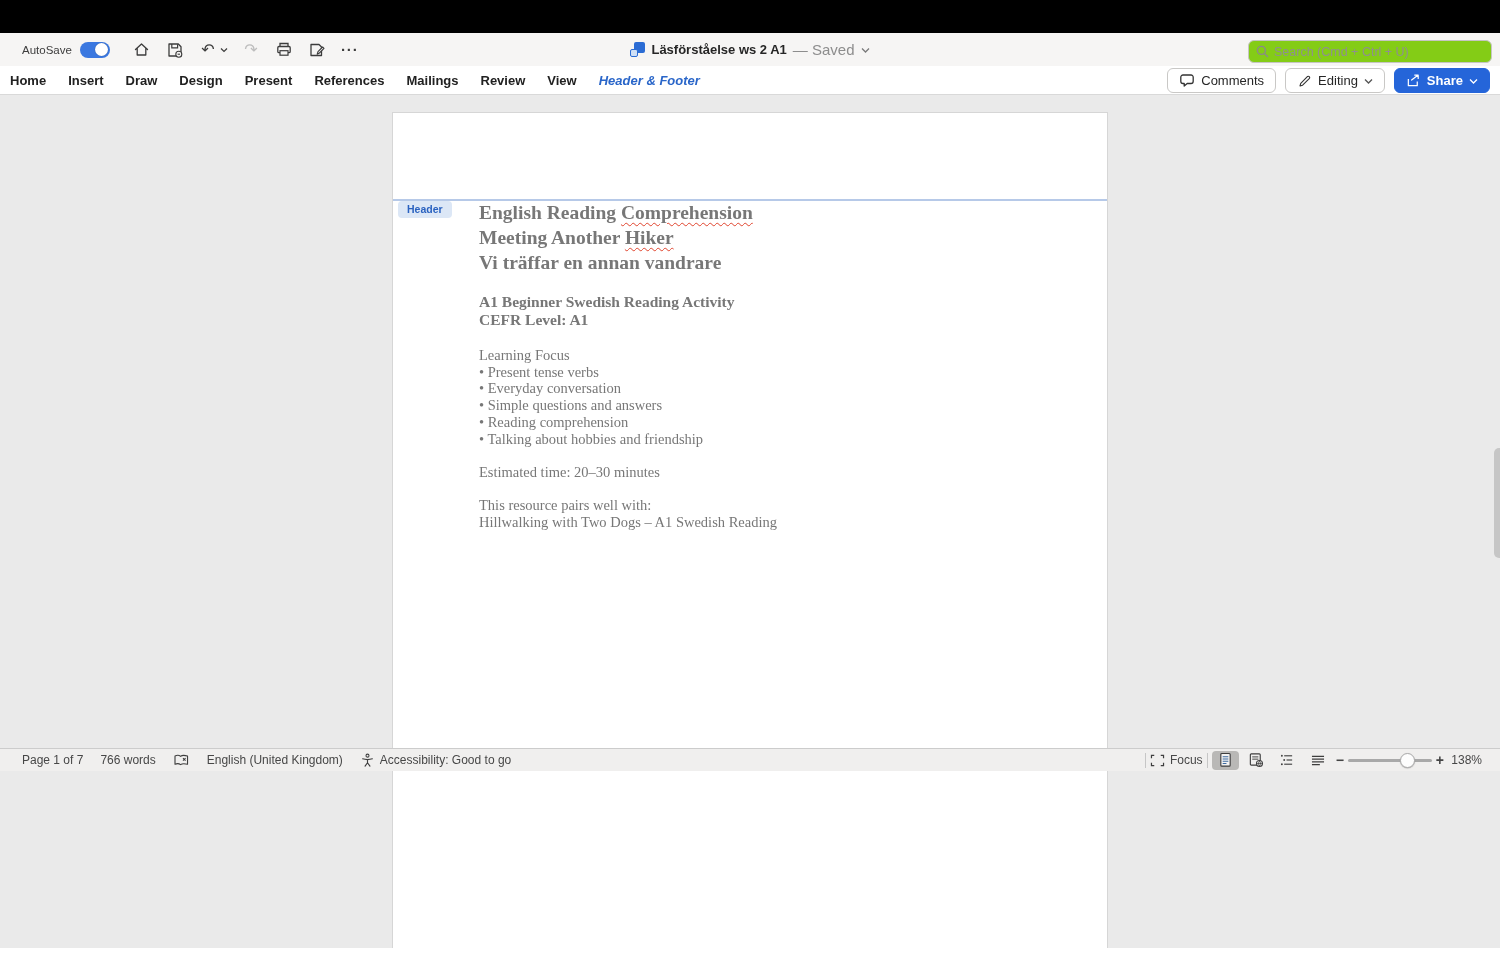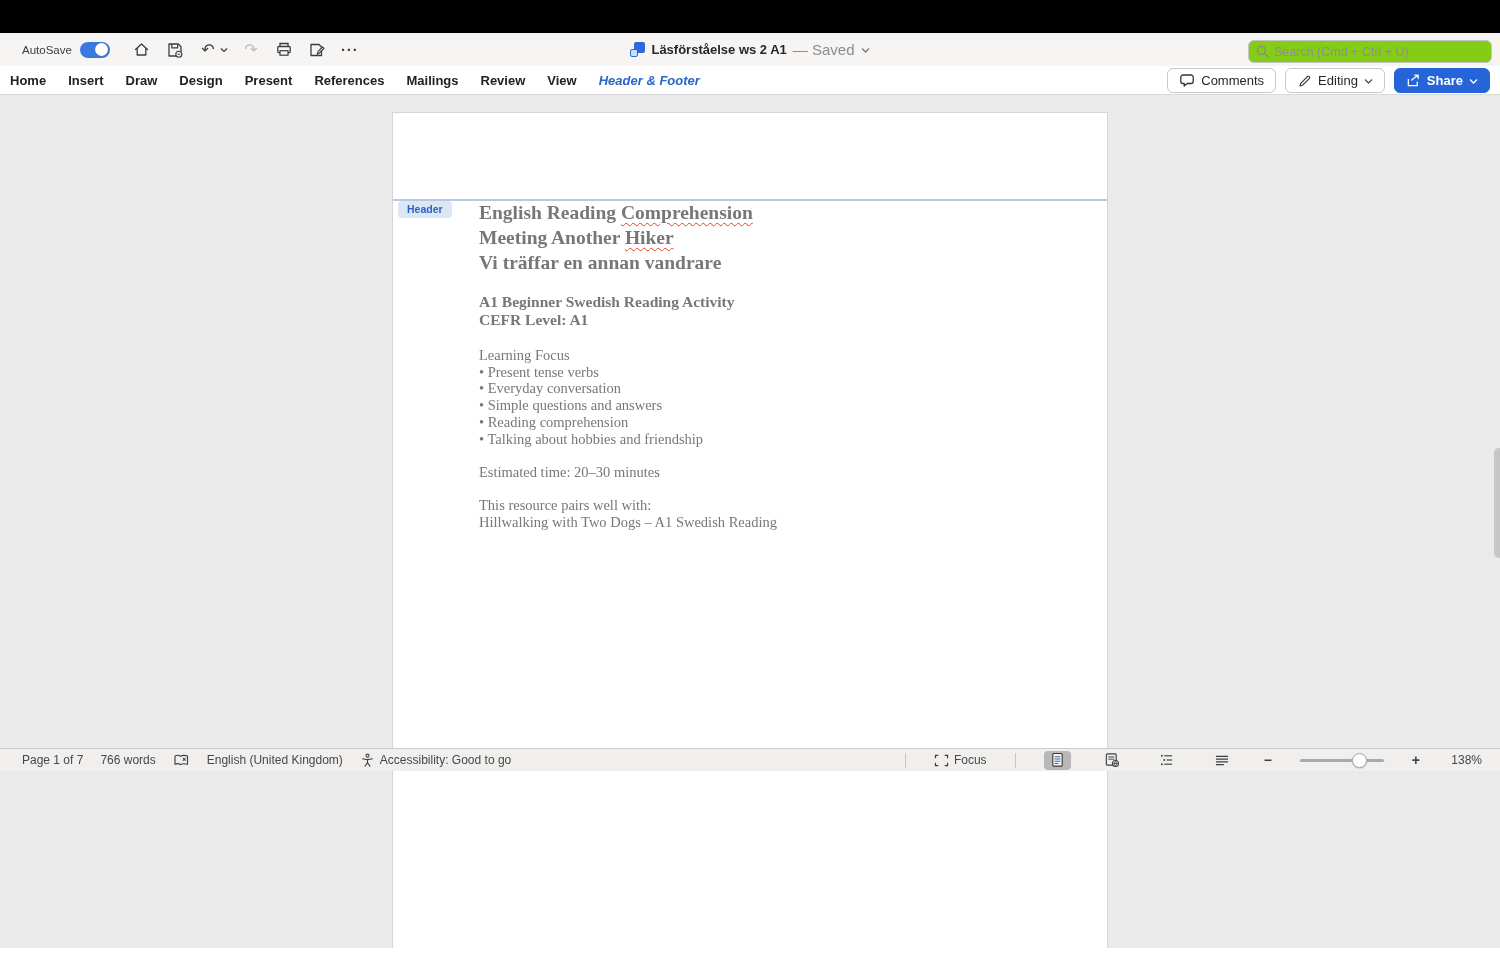--- a/index.html
+++ b/index.html
@@ -62,21 +62,21 @@
   .dline.gap-sm { height:17px; }
   .dline.gap-md { height:17px; }
   .miss { text-decoration:underline; text-decoration-style:wavy; text-decoration-color:#e0442e; text-decoration-thickness:1px; text-underline-offset:3px; }
 
   .scroll-thumb { position:absolute; right:-4px; top:353px; width:10px; height:110px; border-radius:5px; background:#c6c6c6; cursor:pointer; }
 
   
   .statusbar { position:absolute; left:0; bottom:0; width:1500px; height:23px; background:#f0efee; border-top:1px solid #cccccc; display:flex; align-items:center; font-size:12px; color:#474747; }
   .sb-left { display:flex; align-items:center; padding-left:22px; gap:17px; }
   .sb-item { display:flex; align-items:center; gap:5px; cursor:pointer; white-space:nowrap; }
-  .sb-right { position:absolute; right:18px; display:flex; align-items:center; gap:28px; }
+  .sb-right { position:absolute; right:18px; display:flex; align-items:center; gap:4px; }
   .sb-sep { width:1px; height:15px; background:#c6c6c6; }
   .view-btn { width:27px; height:19px; display:flex; align-items:center; justify-content:center; border-radius:4px; cursor:pointer; }
   .view-btn.active { background:#b9b8b6; }
   .zoom-minus,.zoom-plus { font-size:14px; color:#444; cursor:pointer; font-weight:600; }
   .slider { position:relative; width:84px; height:15px; cursor:pointer; }
   .slider .track { position:absolute; left:0; right:0; top:6px; height:3px; border-radius:2px; background:#a9a9a9; }
   .slider .thumb { position:absolute; left:52px; top:0; width:15px; height:15px; border-radius:50%; background:#fdfdfd; border:1px solid #ababab; box-shadow:0 0.5px 1px rgba(0,0,0,.25); }
   .zoom-pct { min-width:34px; text-align:right; }
 </style>
 </head>

